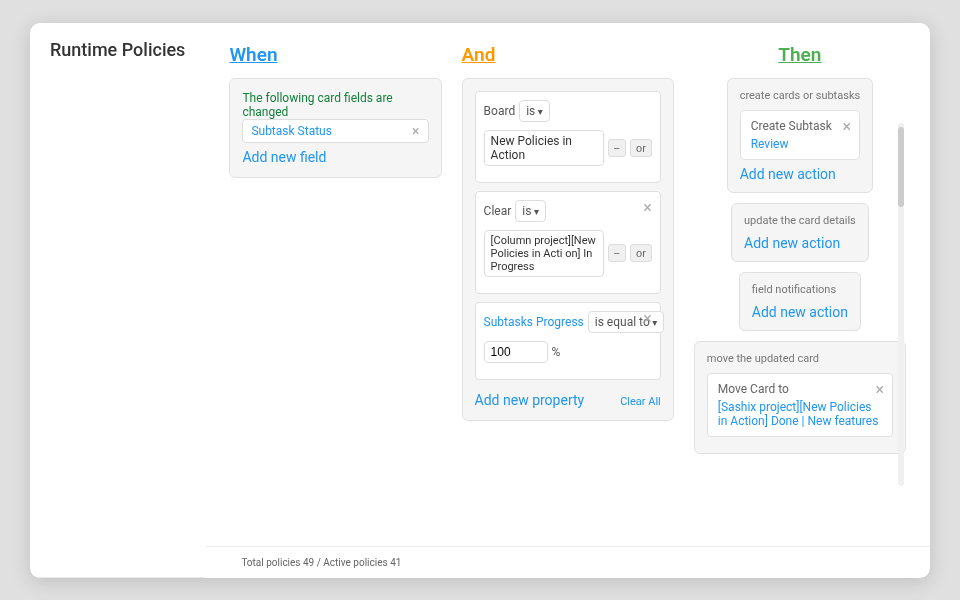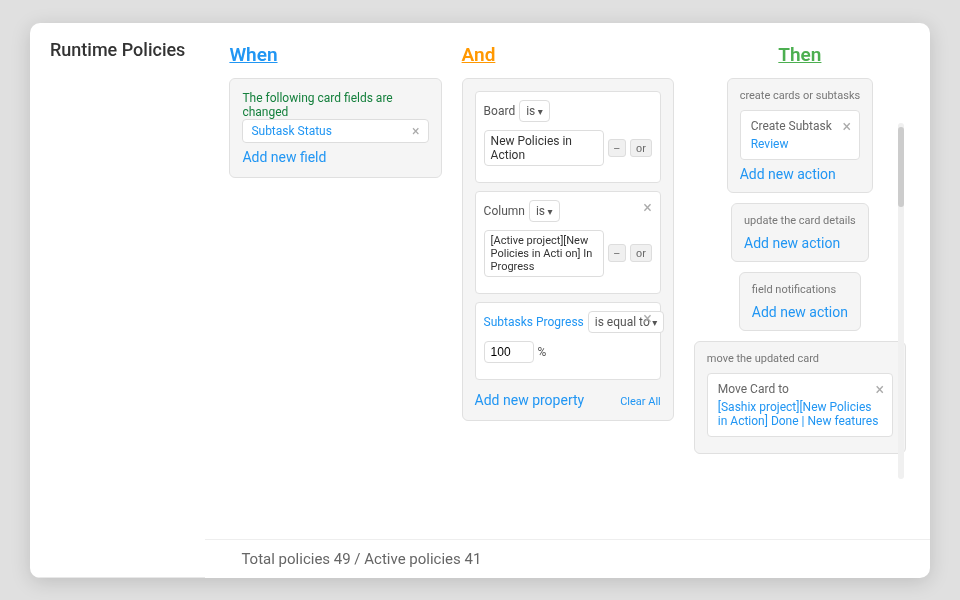--- a/index.html
+++ b/index.html
@@ -164,21 +164,21 @@
       color: #aaa;
       cursor: pointer;
       font-size: 16px;
     }
     .percent-input {
       background: #fff;
       border: 1px solid #ddd;
       border-radius: 4px;
       padding: 3px 6px;
       font-size: 12px;
-      width: 50px;
+      width: 64px;
     }
     .percent-sign {
       font-size: 12px;
       color: #555;
     }
     .add-clear-row {
       display: flex;
       justify-content: space-between;
       align-items: flex-end;
       margin-top: 4px;
@@ -238,21 +238,21 @@
     .scrollbar-thumb {
       width: 6px;
       height: 80px;
       background: #ccc;
       border-radius: 3px;
       margin-top: 4px;
     }
     .footer {
       padding: 10px 36px;
       border-top: 1px solid #eee;
-      font-size: 15px;
+      font-size: 10px;
       color: #666;
     }
   </style>
 </head>
 <body>
 
 <div class="window">
   <div class="window-title">Runtime Policies</div>
   <div class="window-content">
     <div class="main-area">
@@ -283,25 +283,25 @@
             <div class="filter-row">
               <span class="filter-value-box">New Policies in Action</span>
               <button class="filter-mini-btn">−</button>
               <button class="filter-mini-btn">or</button>
             </div>
           </div>
 
           <div class="filter-block">
             <span class="filter-close-abs">×</span>
             <div class="filter-row">
-              <span class="filter-label">Column</span>
+              <span class="filter-label">Clear</span>
               <span class="filter-dropdown">is</span>
             </div>
             <div class="filter-row">
-              <span class="filter-value-box" style="font-size:11px;">[Active project][New Policies in Acti on] In Progress</span>
+              <span class="filter-value-box" style="font-size:11px;">[Column project][New Policies in Acti on] In Progress</span>
               <button class="filter-mini-btn">−</button>
               <button class="filter-mini-btn">or</button>
             </div>
           </div>
 
           <div class="filter-block">
             <span class="filter-close-abs">×</span>
             <div class="filter-row">
               <span class="filter-label" style="color:#2196F3;">Subtasks Progress</span>
               <span class="filter-dropdown">is equal to</span>

